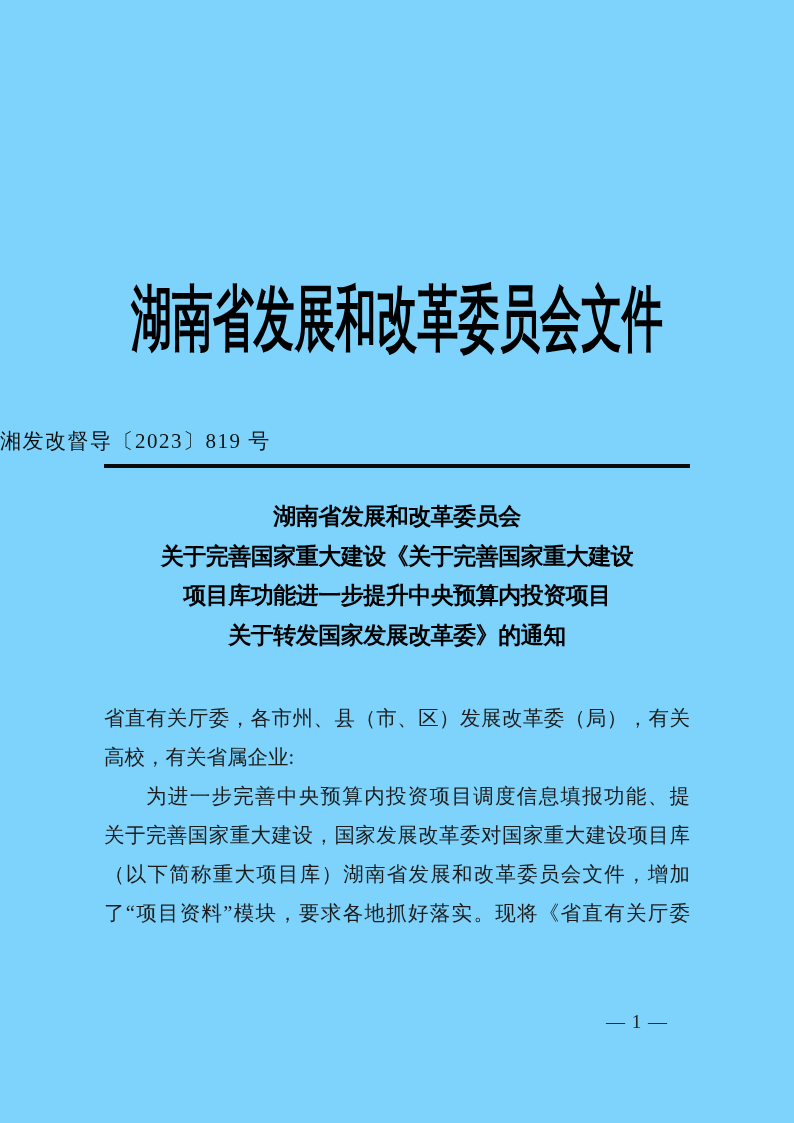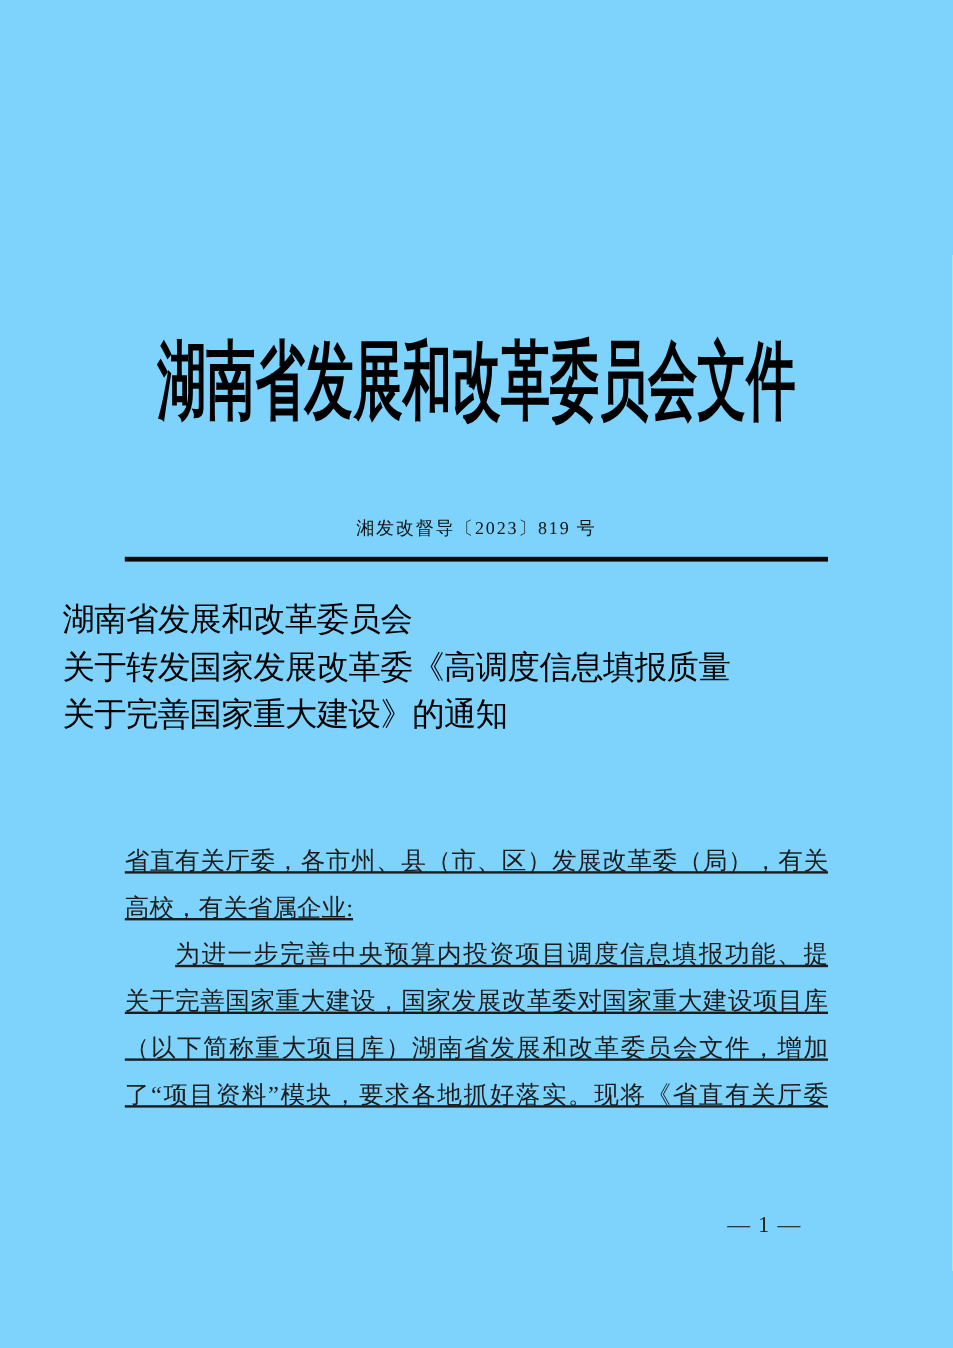--- a/index.html
+++ b/index.html
@@ -31,57 +31,56 @@
     transform: scale(0.62, 1.08);
     transform-origin: center top;
     color: #000000;
   }
   
   .doc-number {
     position: absolute;
     top: 427px;
     left: 0;
     width: 794px;
-    text-align: center;
-    font-size: 15px;
+    font-size: 21px;
     letter-spacing: 1.5px;
     line-height: 28px;
     color: #111111;
   }
   
   .rule {
     position: absolute;
     top: 464px;
     left: 104px;
     width: 586px;
     height: 3.5px;
     background: #0a0a0a;
   }
   
   .doc-title {
     position: absolute;
     top: 497px;
     left: 52px;
     width: 690px;
-    font-size: 27px;
-    font-weight: 400;
+    text-align: center;
+    font-size: 23px;
+    font-weight: 700;
     line-height: 39.5px;
     letter-spacing: -0.5px;
     color: #000000;
   }
   
   .body-text {
     position: absolute;
     top: 699px;
     left: 104px;
     width: 586px;
     font-size: 20.5px;
     line-height: 39px;
     color: #1c1c1c;
-    text-decoration: underline;
   }
   .body-text .line {
     text-align: justify;
     text-align-last: justify;
     text-justify: inter-character;
     height: 39px;
   }
   .body-text .line.short {
     text-align: center;
     text-align-last: left;
@@ -107,22 +106,23 @@
 <div class="page">
 
   <div class="header-text">湖南省发展和改革委员会文件</div>
 
   <div class="doc-number">湘发改督导〔2023〕819 号</div>
 
   <div class="rule"></div>
 
   <div class="doc-title">
     <div class="title-line">湖南省发展和改革委员会</div>
-    <div class="title-line">关于转发国家发展改革委《高调度信息填报质量</div>
-    <div class="title-line">关于完善国家重大建设》的通知</div>
+    <div class="title-line">关于完善国家重大建设《关于完善国家重大建设</div>
+    <div class="title-line">项目库功能进一步提升中央预算内投资项目</div>
+    <div class="title-line">关于转发国家发展改革委》的通知</div>
   </div>
 
   <div class="body-text">
     <div class="line">省直有关厅委，各市州、县（市、区）发展改革委（局），有关</div>
     <div class="line short">高校，有关省属企业:</div>
     <div class="line indent">为进一步完善中央预算内投资项目调度信息填报功能、提</div>
     <div class="line">关于完善国家重大建设，国家发展改革委对国家重大建设项目库</div>
     <div class="line">（以下简称重大项目库）湖南省发展和改革委员会文件，增加</div>
     <div class="line">了“项目资料”模块，要求各地抓好落实。现将《省直有关厅委</div>
   </div>

